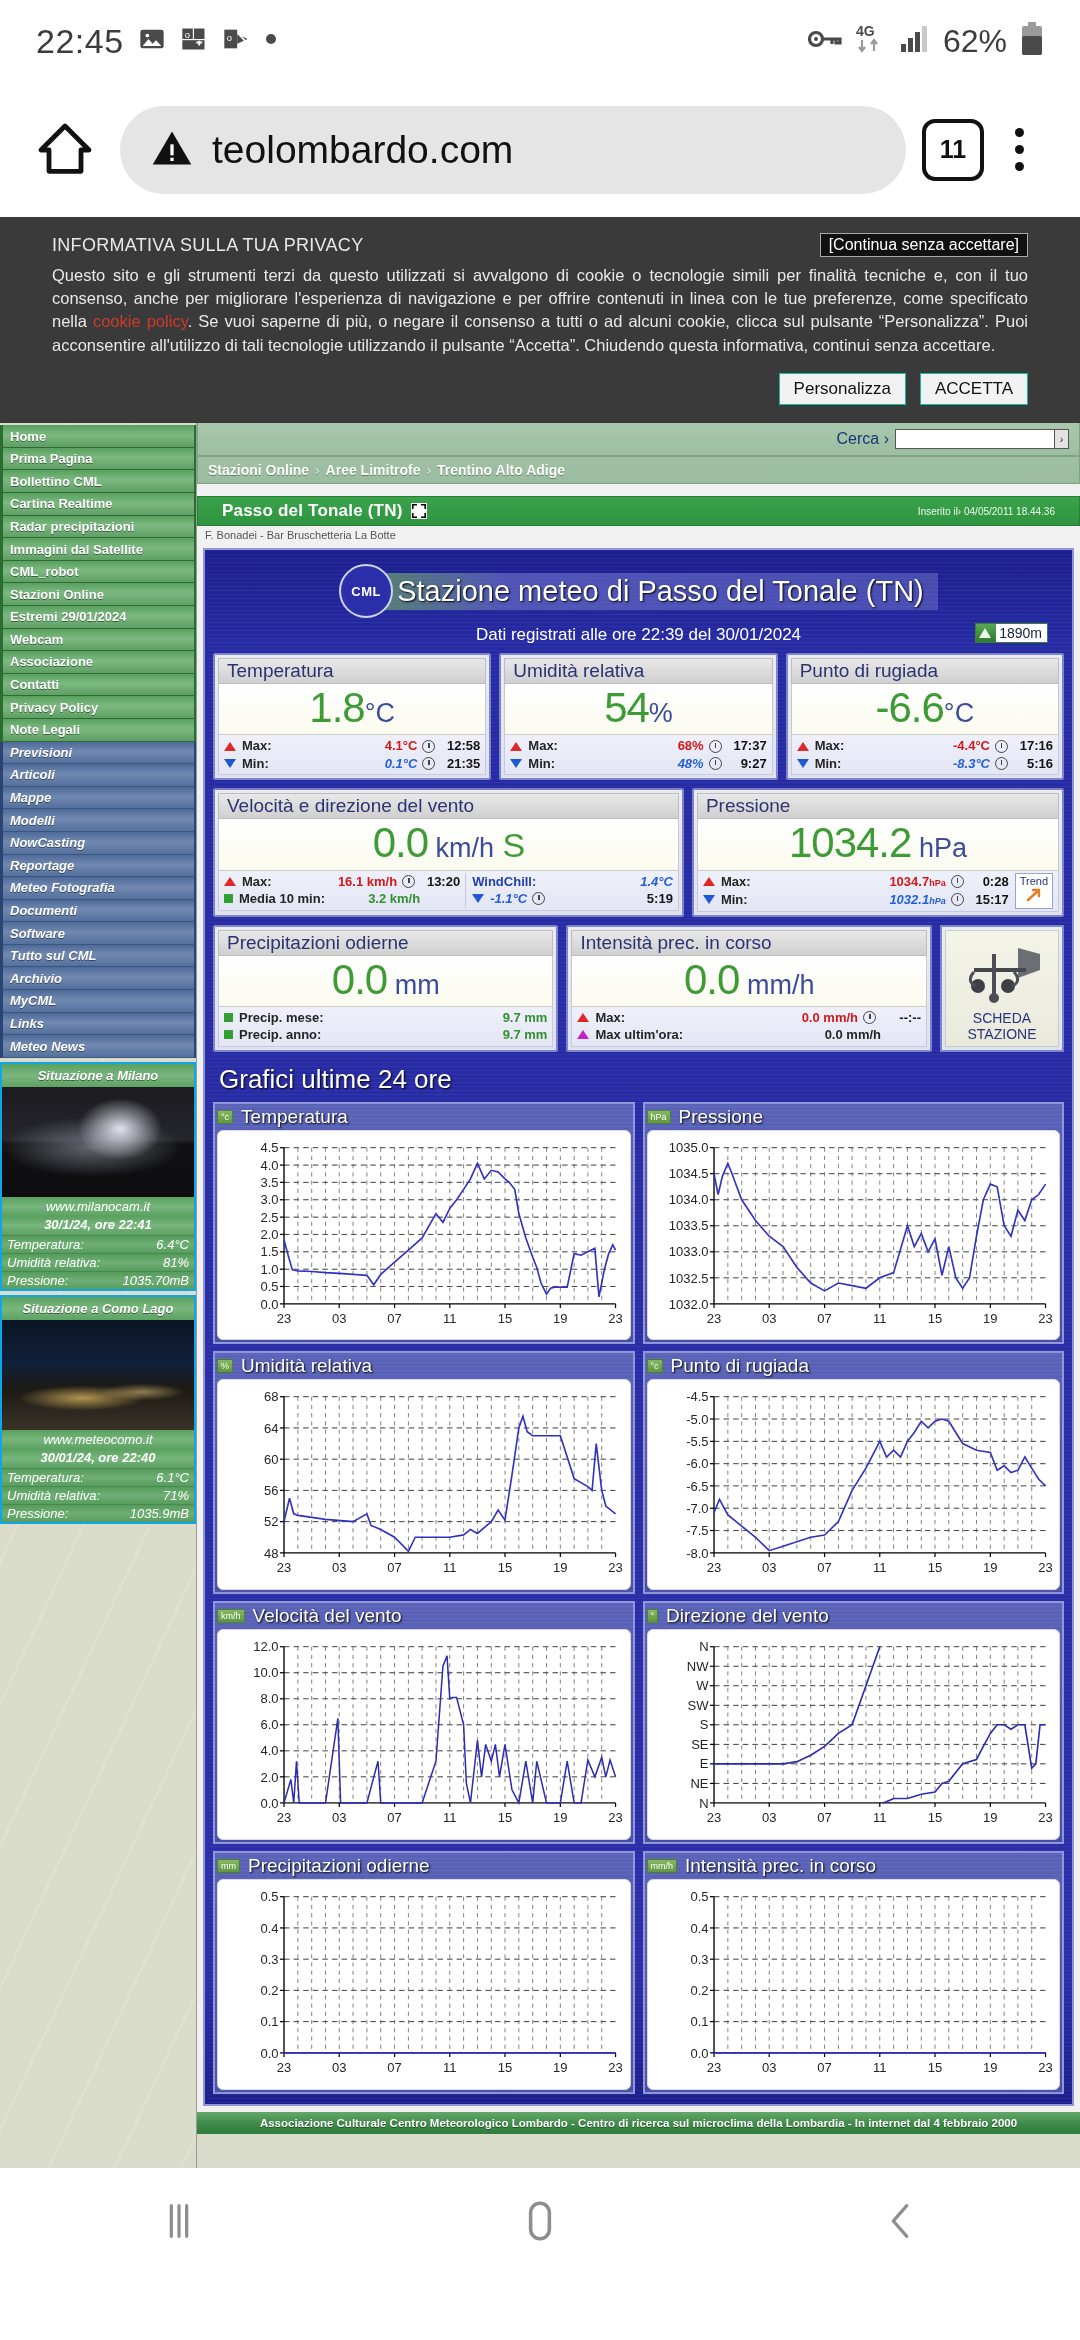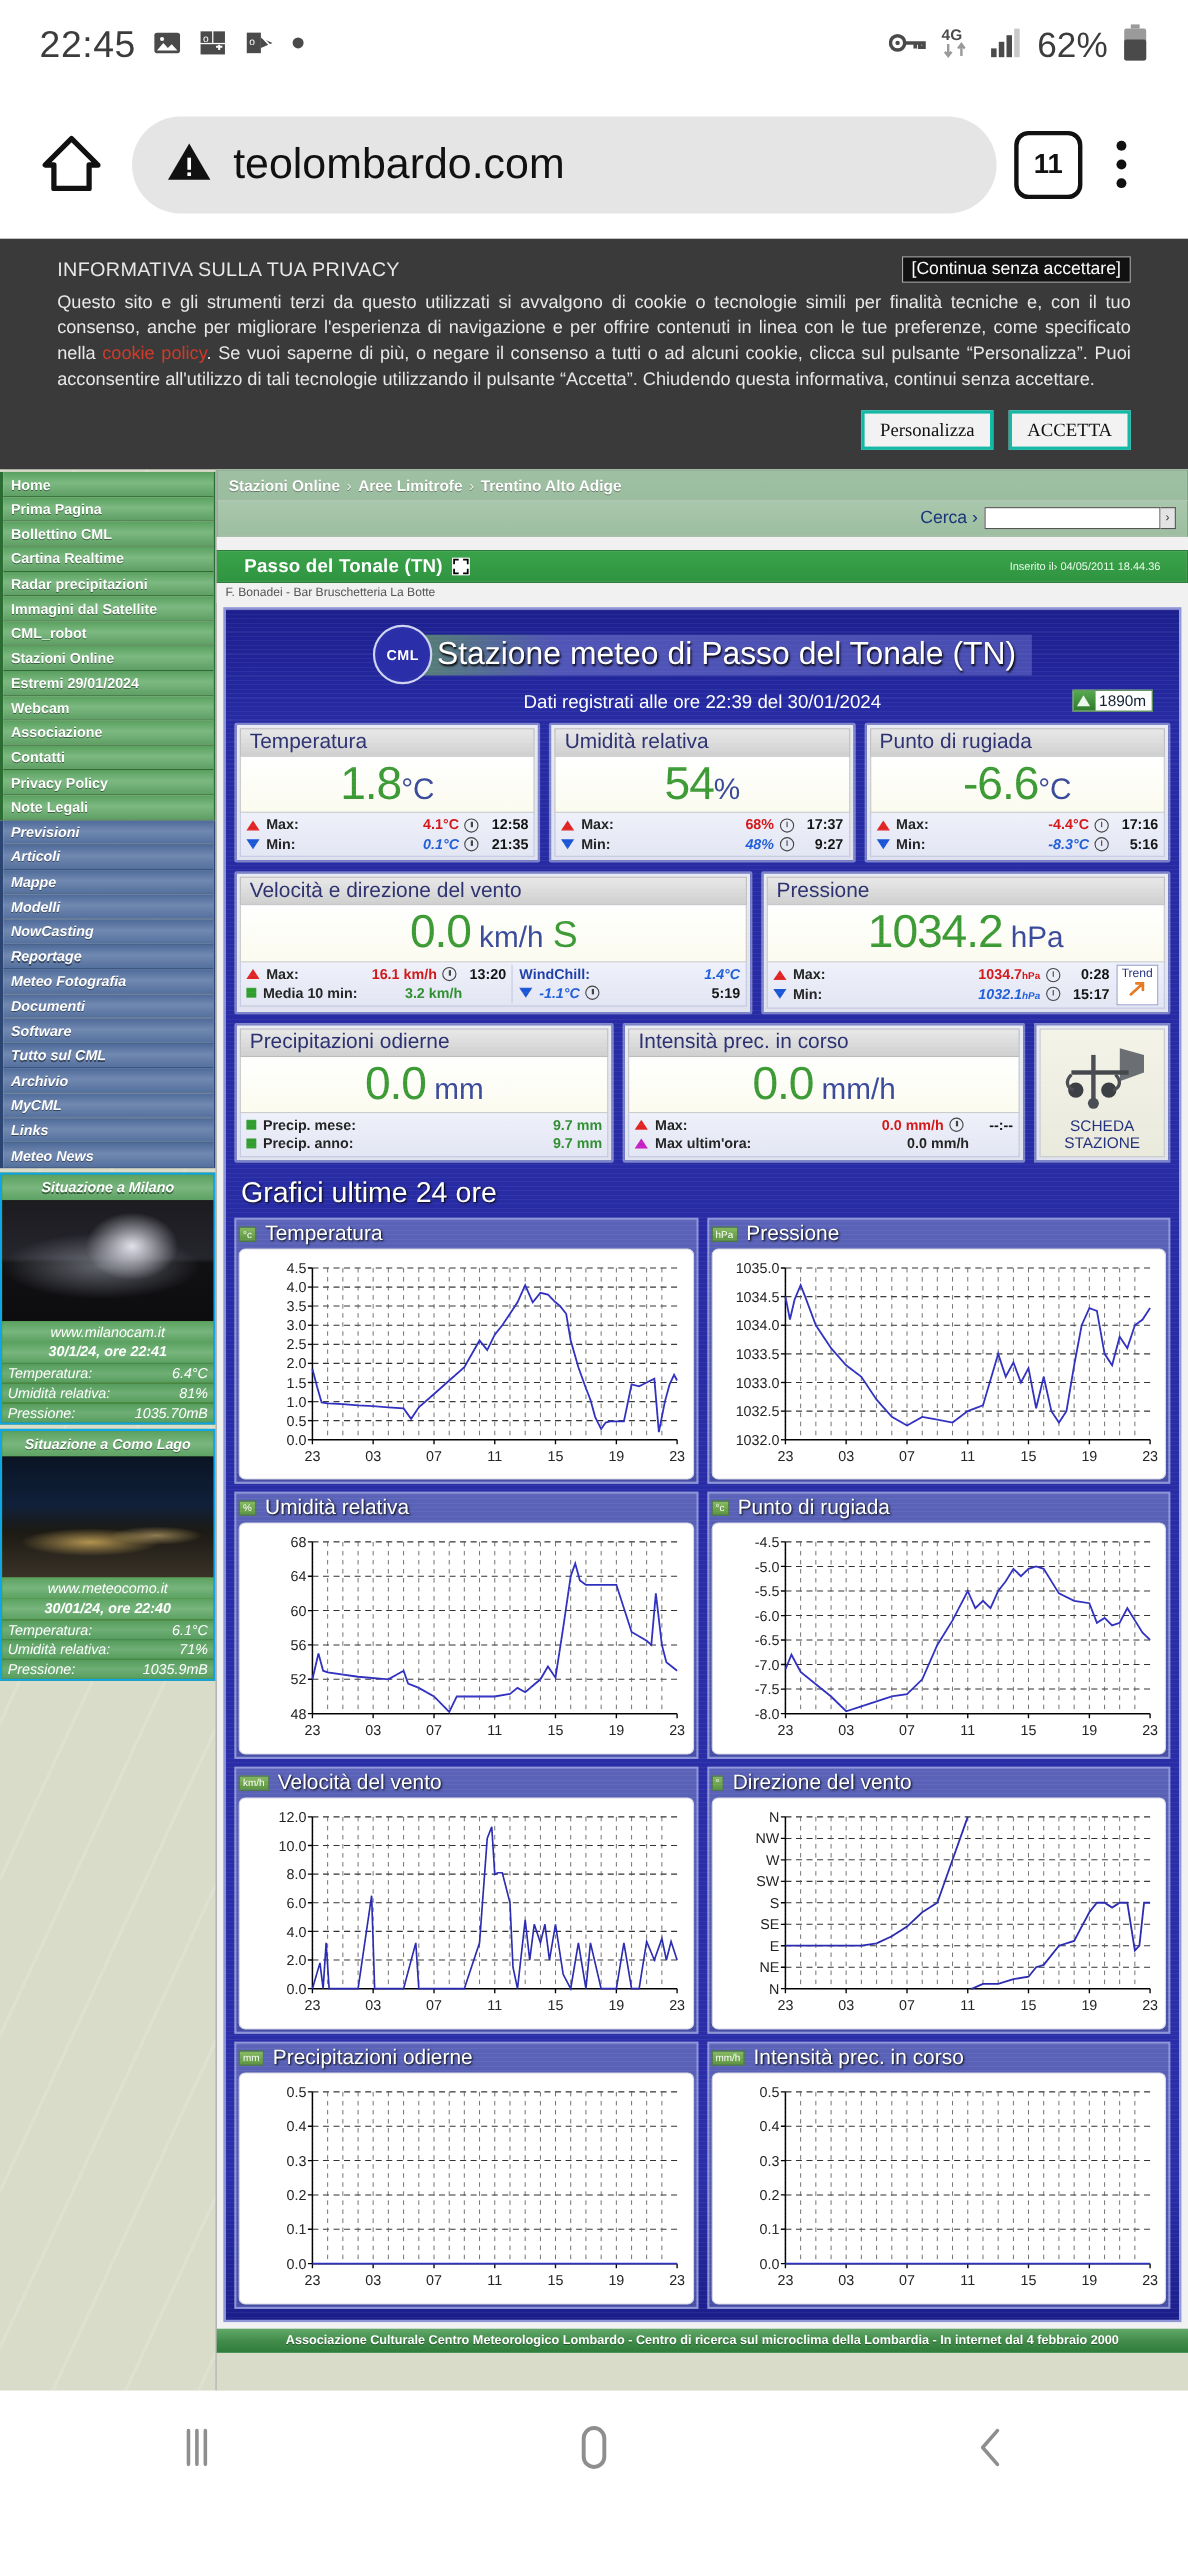--- a/index.html
+++ b/index.html
@@ -23,21 +23,21 @@
   .dot { width:9px;height:9px;border-radius:50%;background:#111; }
 
   
   #privacy { background:#3a3a3a; color:#e8e8e8; width:1080px; padding:16px 52px 18px 52px; font-size:16.5px; line-height:1.42; position:relative;}
   #privacy-top { display:flex; align-items:flex-start; }
   #privacy-title { font-size:18px; letter-spacing:0.3px; }
   #continua-btn { margin-left:auto; background:#111; color:#fff; border:1px solid #aaa; font-size:16px; padding:2px 8px; font-family:"Liberation Sans",sans-serif;}
   #privacy-body { margin-top:5px; text-align:justify; }
   #privacy-body .redlink { color:#d03b29; }
   #privacy-buttons { display:flex; justify-content:flex-end; gap:14px; margin-top:16px; }
-  .pbtn { background:#f2f2f2; color:#111; border:3px solid #14b8a6; font-size:17px; padding:5px 14px; font-family:Liberation Serif, serif;}
+  .pbtn { background:#f2f2f2; color:#111; border:1px solid #14b8a6; font-size:17px; padding:5px 14px; font-family:Liberation Sans, sans-serif;}
 
   
   #page { width:1080px; background:#d9dcc9; display:flex; position:relative; }
   #pagebg { position:absolute; inset:0; background:
       repeating-linear-gradient(115deg, rgba(255,255,255,0.14) 0 3px, rgba(0,0,0,0) 3px 60px),
       #d9dcc9; }
 
   
   #sidebar { width:196px; flex:0 0 196px; position:relative; z-index:2; padding-top:2px; }
   .navitem { height:22.6px; display:flex; align-items:center; padding-left:7px; font-size:13px; font-weight:bold; color:#fff;
@@ -375,28 +375,28 @@
           <div class="camrow">
             <span>Pressione:</span>
             <span>1035.9mB</span>
           </div>
         </div>
       </div>
   </div>
 
   <div id="main">
 
-    <div id="topbar">
-      <div id="crumbs"><span>Stazioni Online</span><span class="sep"> › </span><span>Aree Limitrofe</span><span class="sep"> › </span><span>Trentino Alto Adige</span></div>
-    </div>
-
     <div id="searchbar">
       <span id="cercalbl">Cerca ›</span>
       <input id="cercainput" value="" style="">
       <div id="cercago">›</div>
+    </div>
+
+    <div id="topbar">
+      <div id="crumbs"><span>Stazioni Online</span><span class="sep"> › </span><span>Aree Limitrofe</span><span class="sep"> › </span><span>Trentino Alto Adige</span></div>
     </div>
 
     <div id="spacerwhite"></div>
 
     <div id="stationbar">
       <span id="stationname">Passo del Tonale (TN)</span>
       <span id="fsicon">
         <svg width="16" height="16" viewBox="0 0 16 16">
             <rect width="16" height="16" fill="#fff"></rect>
             <path d="M1 1h5v1.6H2.6V6H1zM15 1v5h-1.6V2.6H10V1zM1 15v-5h1.6v3.4H6V15zM15 15h-5v-1.6h3.4V10H15z" fill="#000"></path>

